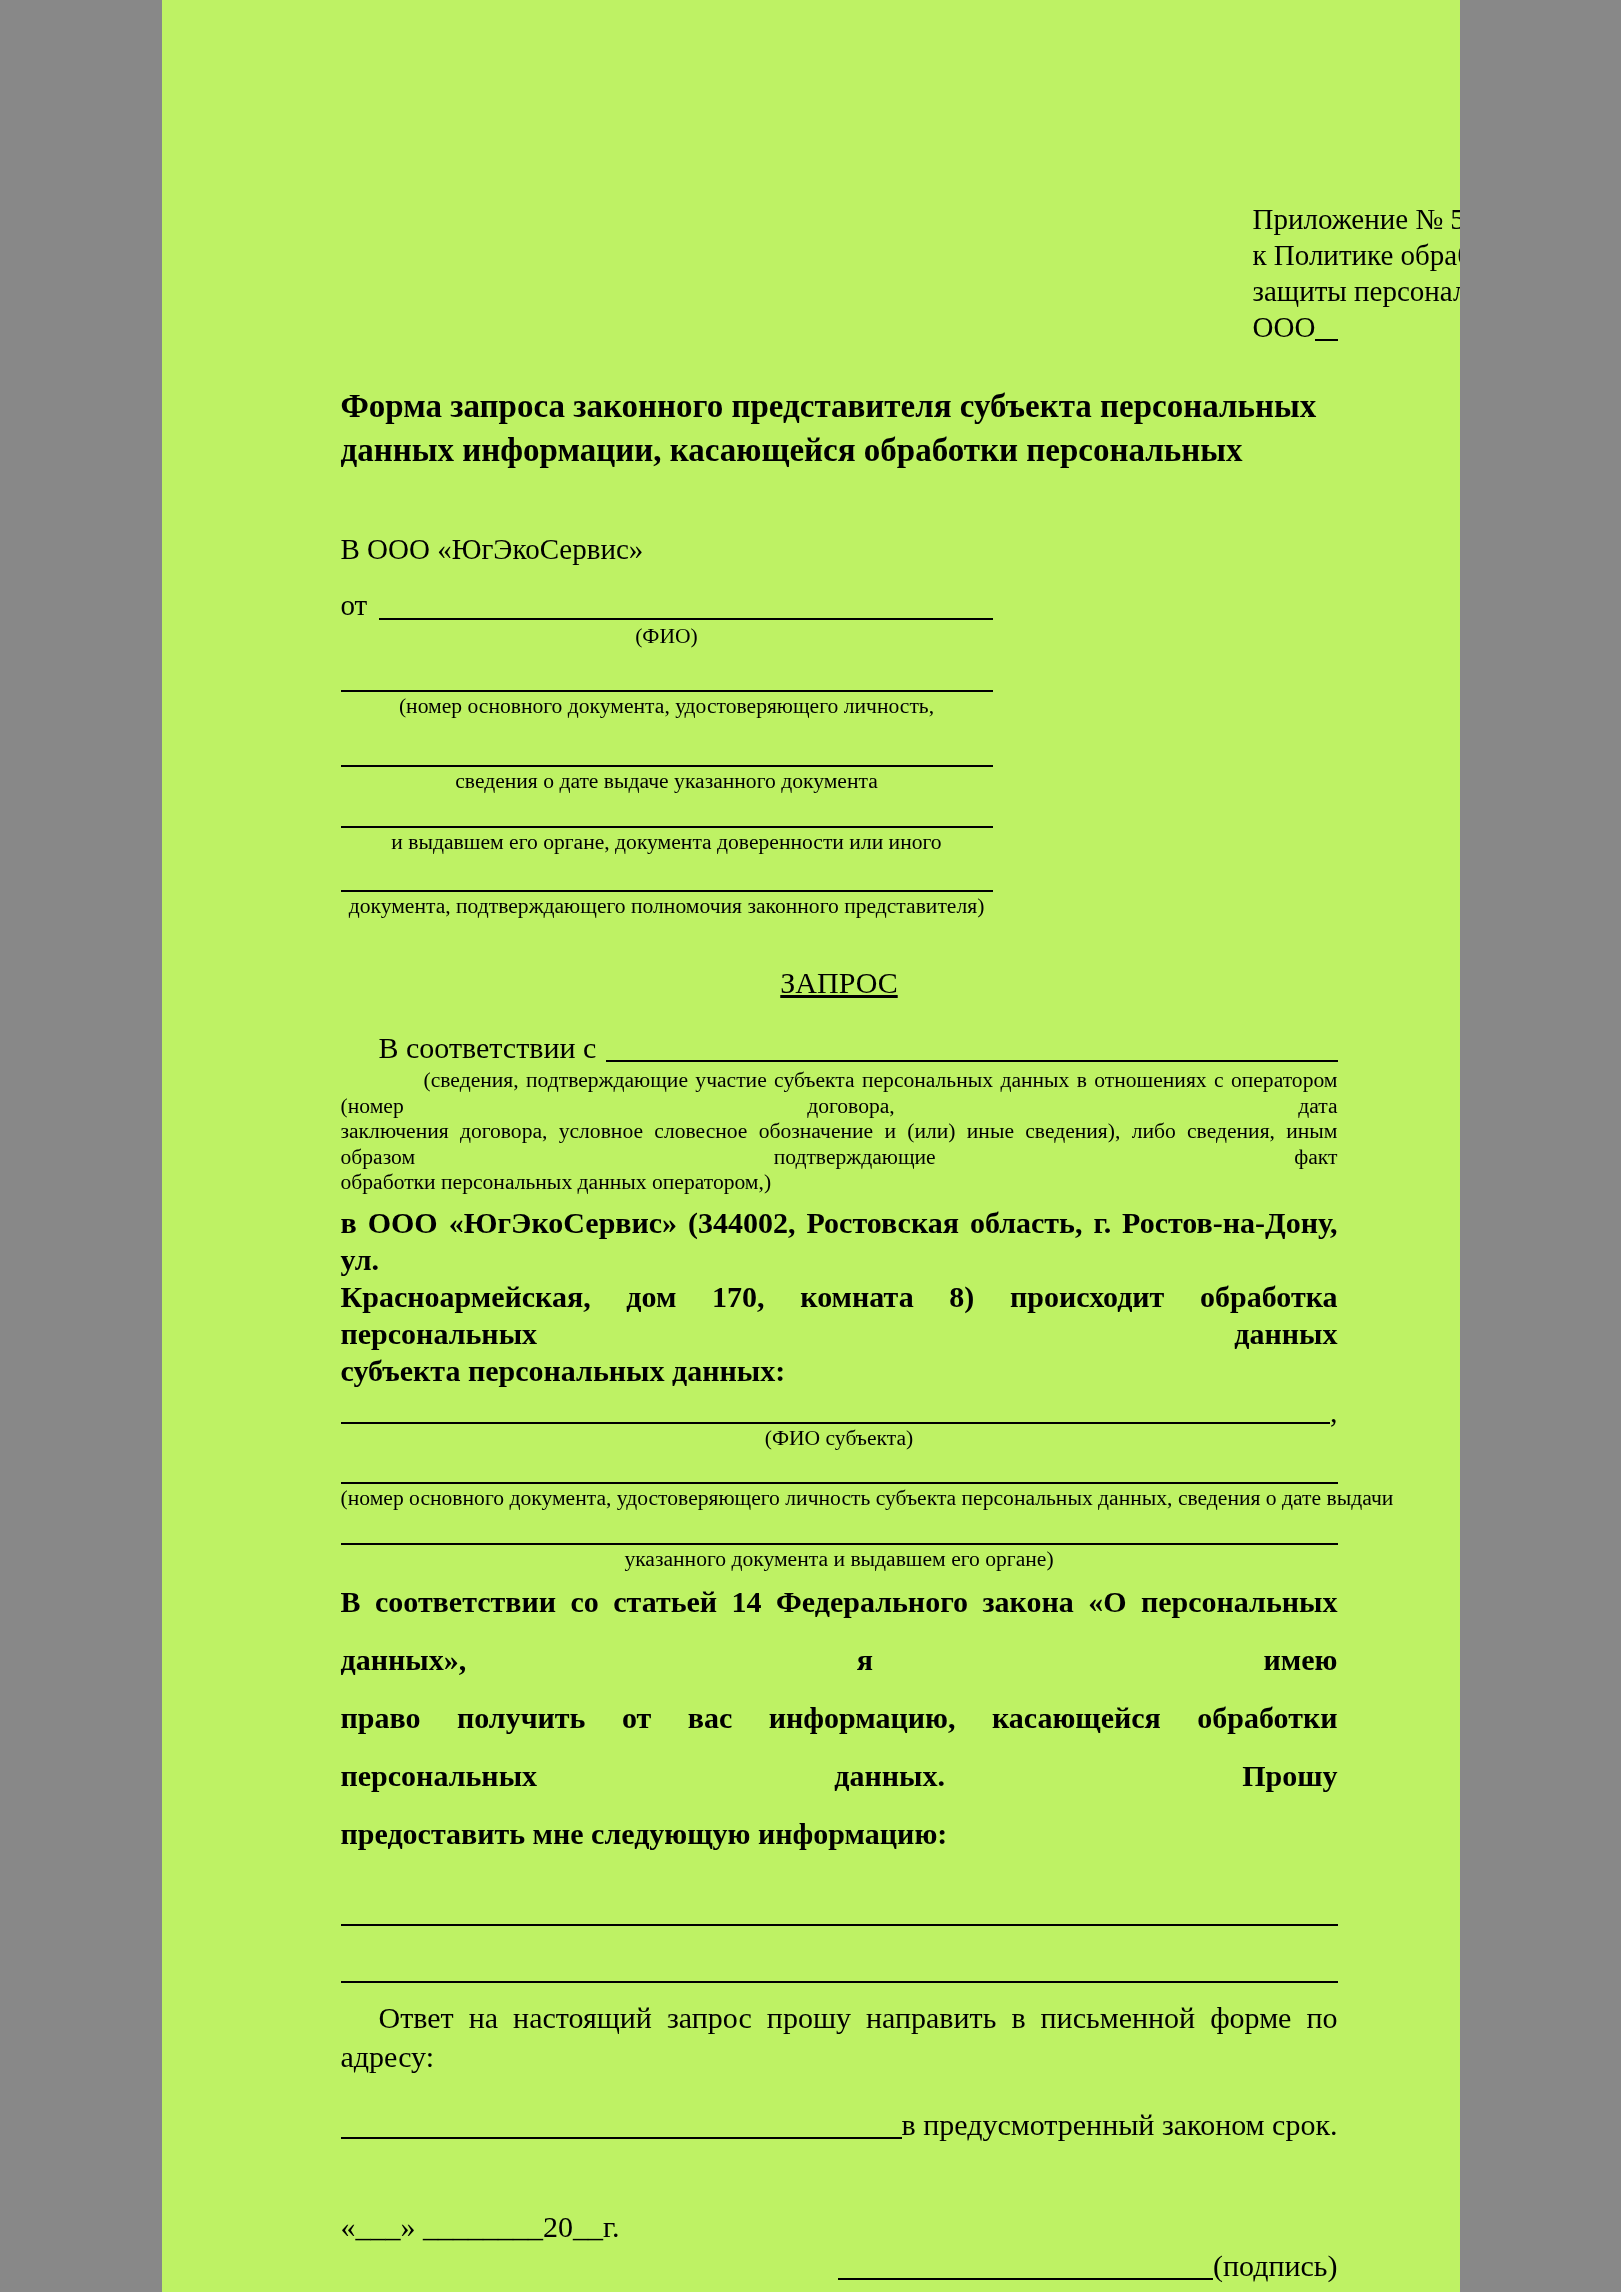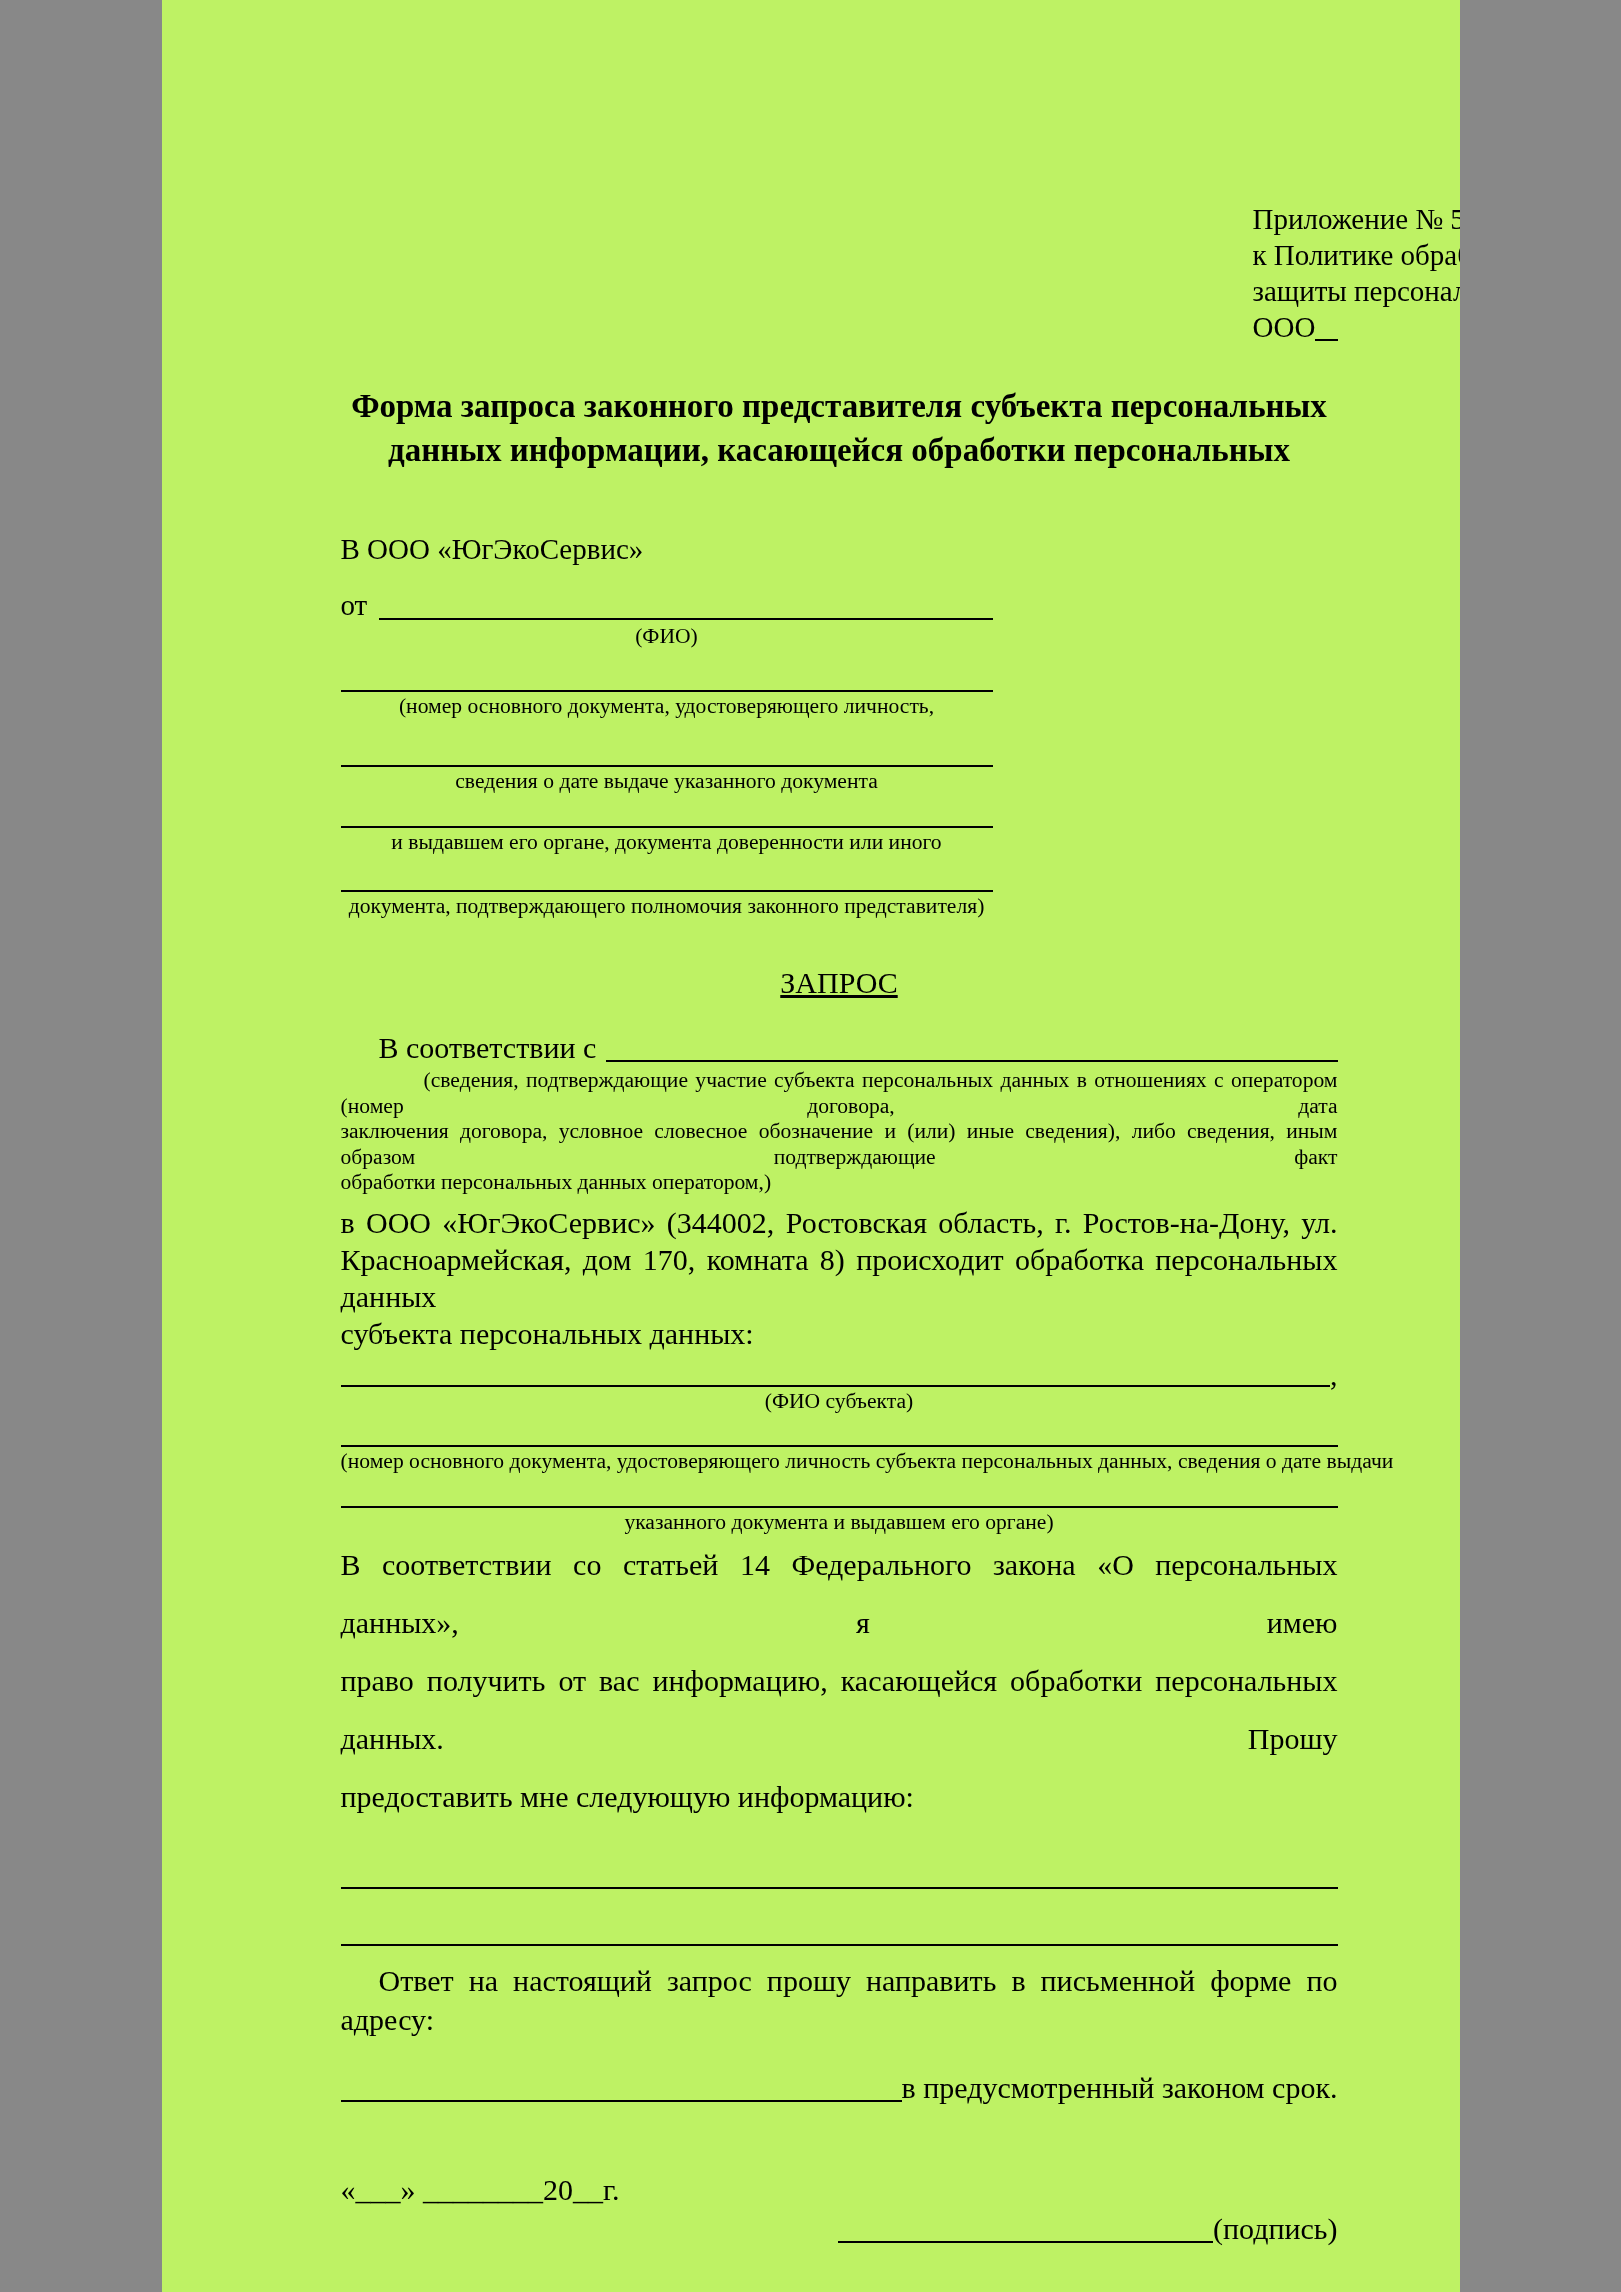--- a/index.html
+++ b/index.html
@@ -15,40 +15,40 @@
   
   .fill { flex:1 1 auto; border-bottom:2px solid #000; margin-bottom:3.9px; }
   .wline { height:0; border-bottom:2.9px solid #000; }
   .blank { height:0; border-bottom:2px solid #000; }
 
   
   .appendix { margin-left:912px; font-size:29px; line-height:36px; white-space:nowrap; }
   .appendix-ooo { display:flex; }
 
   
-  .title { margin-top:39px; text-align:center; font-weight:700; font-size:33px; line-height:44px; }
+  .title { margin-top:39px; text-align:left; font-weight:700; font-size:33px; line-height:44px; }
 
   
   .addressee { width:652px; font-size:29px; line-height:36px; }
   .addr-to { margin-top:59px; }
   .from-row { display:flex; margin-top:21.6px; line-height:33px; }
   .from-row .fill { margin-left:11.8px; margin-bottom:2px; }
   .cap { font-size:21.6px; line-height:25.5px; display:flex; justify-content:center;
          white-space:nowrap; margin-top:2px; }
   .b1 { margin-top:41px; } .b2 { margin-top:45px; } .b3 { margin-top:32px; } .b4 { margin-top:34px; }
 
   
   .zapros { margin-top:44px; text-align:center; font-size:30px; line-height:39px;text-decoration:underline; }
   .accordance { display:flex; margin-top:27.4px; font-size:30px; line-height:37px; padding-left:38px; }
   .accordance .fill { margin-left:9.8px; margin-bottom:4.9px; }
   .note { margin-top:2px; font-size:21.6px; line-height:25.5px; }
   .note .nfirst { text-indent:83px; }
   .jline { text-align:justify; text-align-last:justify; }
   .jlast { text-align:justify; text-align-last:left; }
-  .para { font-size:30px; line-height:37px; margin-top:7.8px; }
+  .para { font-size:30px; line-height:37px; margin-top:7.8px;font-weight:bold; }
   .fio-row { display:flex; margin-top:13.7px; height:21.6px; }
   .fio-row .fillc { flex:1 1 auto; border-bottom:2.9px solid #000; }
   .comma { font-size:30px; line-height:25.5px; align-self:flex-end; }
   .capw { font-size:21.6px; line-height:25.5px; text-align:center; white-space:nowrap; margin-top:2px; }
   .l2 { margin-top:30px; } .l3 { margin-top:32px; }
   .law { font-size:30px; line-height:58px; margin-top:0; }
   .ba { margin-top:61px; } .bb { margin-top:55px; }
   .otvet { margin-top:15.7px; font-size:30px; line-height:39px; text-indent:38px; }
   .answer-row { display:flex; margin-top:29px; font-size:30px; line-height:39px; }
   .answer-row .fill { border-bottom-width:2.9px; margin-bottom:4.9px; }

